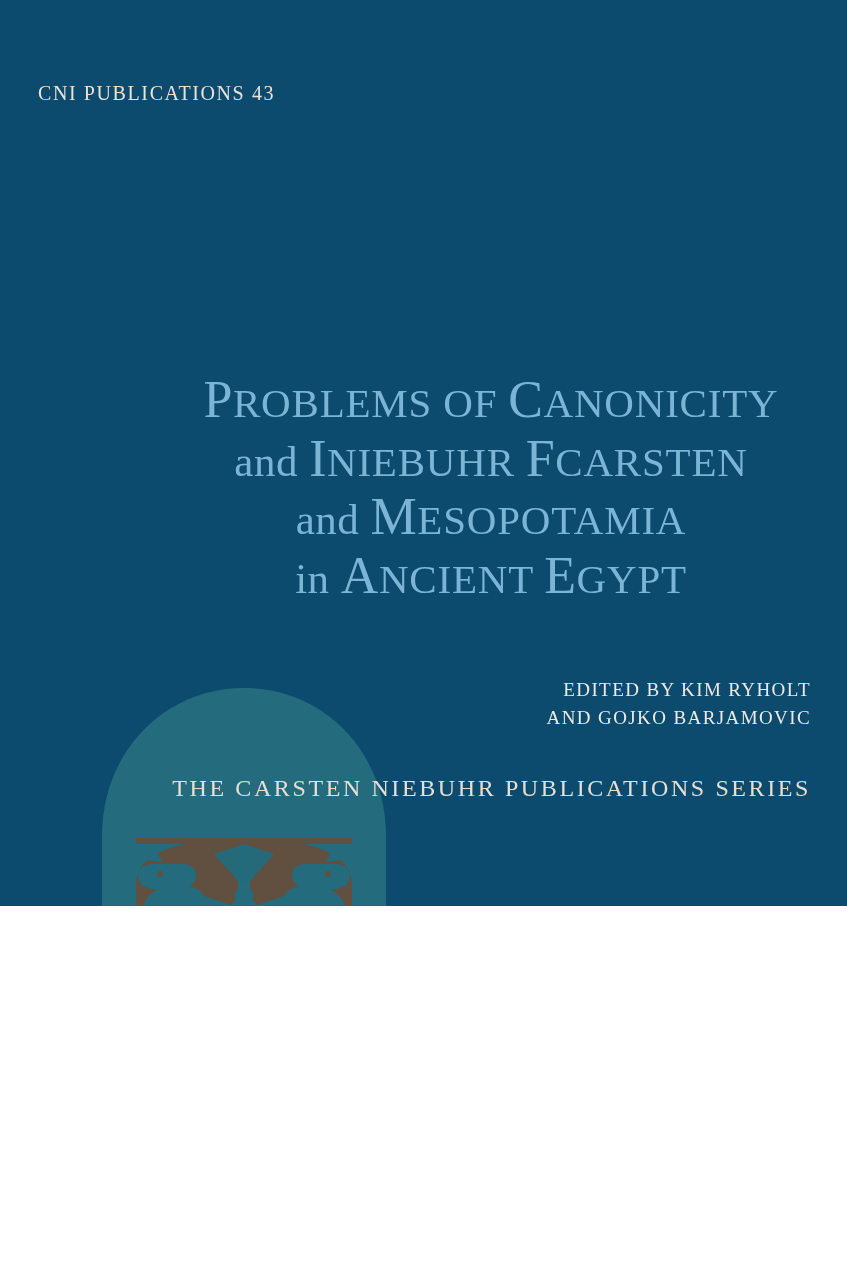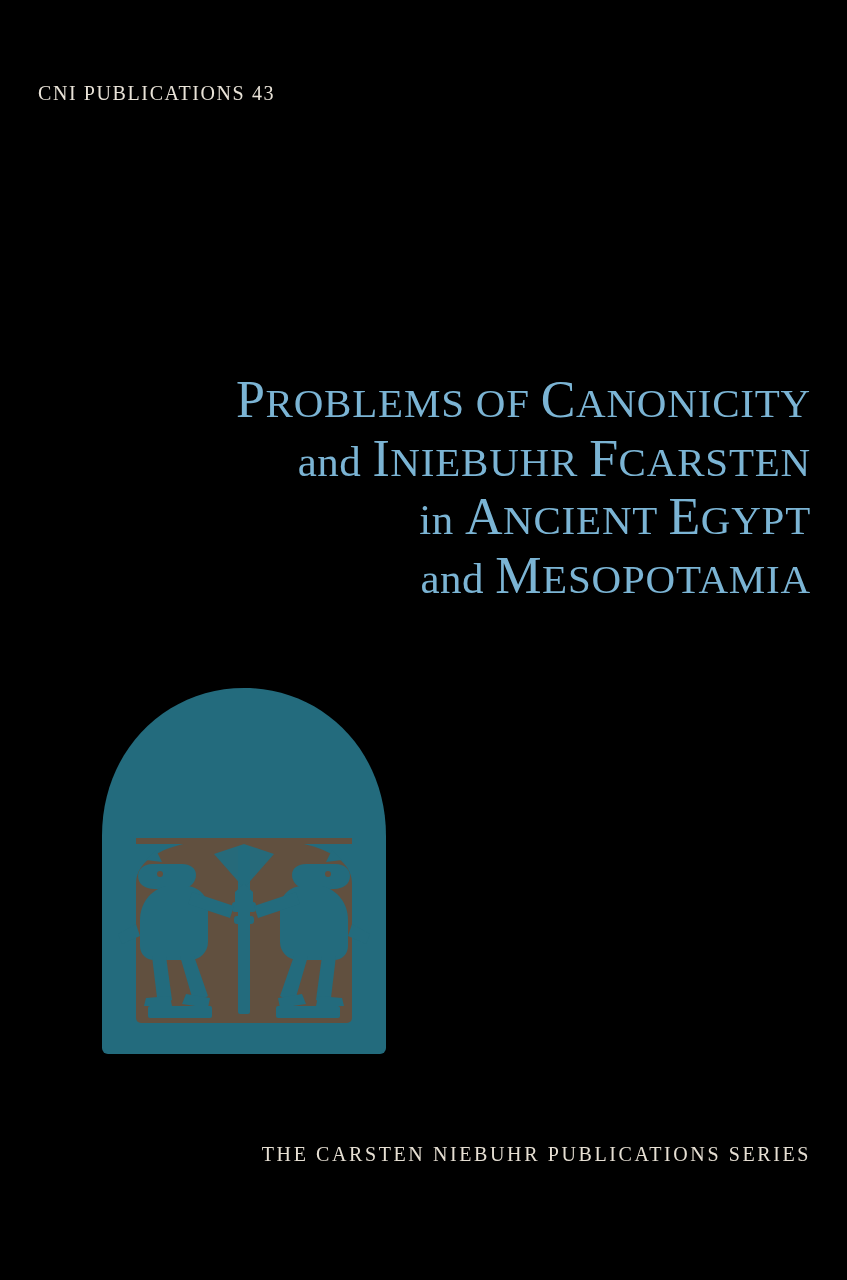--- a/index.html
+++ b/index.html
@@ -3,22 +3,22 @@
 <meta charset="utf-8">
 <style>
   html, body {
     margin: 0;
     padding: 0;
     background: #ffffff;
   }
   .cover {
     position: relative;
     width: 847px;
-    height: 1280px;
-    background: #000000;
+    height: 906px;
+    background: #0c4a6e;
     overflow: hidden;
     font-family: "Liberation Serif", serif;
   }
 
   
   .series-number {
     position: absolute;
     left: 38px;
     top: 82px;
     color: #e9e3d8;
@@ -28,21 +28,21 @@
     font-weight: normal;
     white-space: nowrap;
   }
 
   
   .title-block {
     position: absolute;
     right: 36px;
     top: 372px;
     width: 640px;
-    text-align: right;
+    text-align: center;
     color: #7bb4d4;
     line-height: 1.07;
   }
   .title-line {
     font-family: "Liberation Serif", serif;
     font-size: 50px;
     letter-spacing: 0.5px;
     white-space: nowrap;
     display: block;
     margin-bottom: 3px;
@@ -80,50 +80,54 @@
     left: 74px;
     top: 688px;
     width: 340px;
     height: 372px;
   }
 
   
   .footer-series {
     position: absolute;
     right: 36px;
-    bottom: 114px;
+    bottom: 104px;
     color: #e6dfd3;
     font-family: "Liberation Serif", serif;
-    font-size: 20px;
+    font-size: 24px;
     letter-spacing: 2.6px;
     white-space: nowrap;
   }
 </style>
 </head>
 <body>
 
 <div class="cover">
 
   <div class="series-number">CNI PUBLICATIONS 43</div>
 
   <div class="title-block">
     <span class="title-line">
       <span class="cap">P</span><span class="sc">ROBLEMS OF </span><span class="cap">C</span><span class="sc">ANONICITY</span>
     </span>
     <span class="title-line">
       <span class="lower">and </span><span class="cap">I</span><span class="sc">NIEBUHR </span><span class="cap">F</span><span class="sc">CARSTEN</span>
     </span>
     <span class="title-line">
-      <span class="lower">in </span><span class="cap">A</span><span class="sc">NCIENT </span><span class="cap">E</span><span class="sc">GYPT</span>
+      <span class="lower">and </span><span class="cap">M</span><span class="sc">ESOPOTAMIA</span>
     </span>
     <span class="title-line">
-      <span class="lower">and </span><span class="cap">M</span><span class="sc">ESOPOTAMIA</span>
+      <span class="lower">in </span><span class="cap">A</span><span class="sc">NCIENT </span><span class="cap">E</span><span class="sc">GYPT</span>
     </span>
   </div>
 
+  <div class="editors">
+    <div>EDITED BY KIM RYHOLT</div>
+    <div>AND GOJKO BARJAMOVIC</div>
+  </div>
 
   <div class="emblem">
     <svg viewBox="0 0 340 372" width="340" height="372" aria-hidden="true">
       <g fill="#236b7d">
 
         <path d="M170 0 C 92 0, 28 62, 28 148 L28 360 A6 6 0 0 0 34 366 L306 366 A6 6 0 0 0 312 360 L312 148 C312 62, 248 0, 170 0 Z"></path>
       </g>
       <g fill="#61503f">
 
         <path d="M170 150 C 120 150, 62 160, 62 196 L62 330 A5 5 0 0 0 67 335 L273 335 A5 5 0 0 0 278 330 L278 196 C278 160, 220 150, 170 150 Z"></path>

